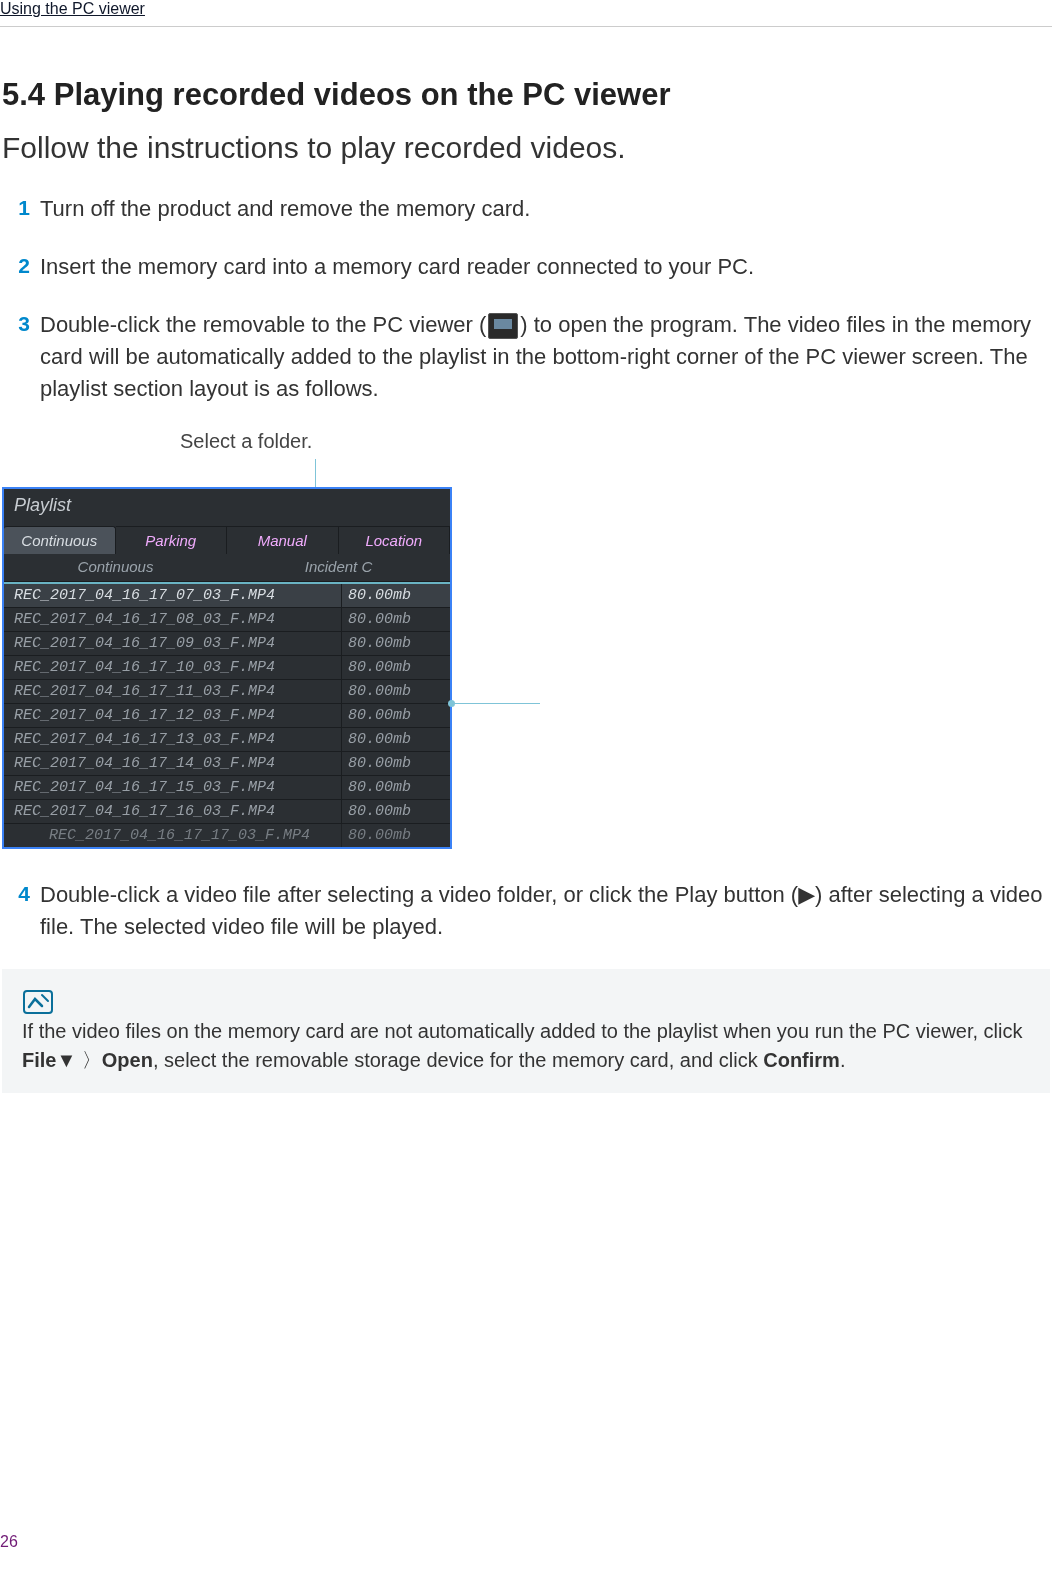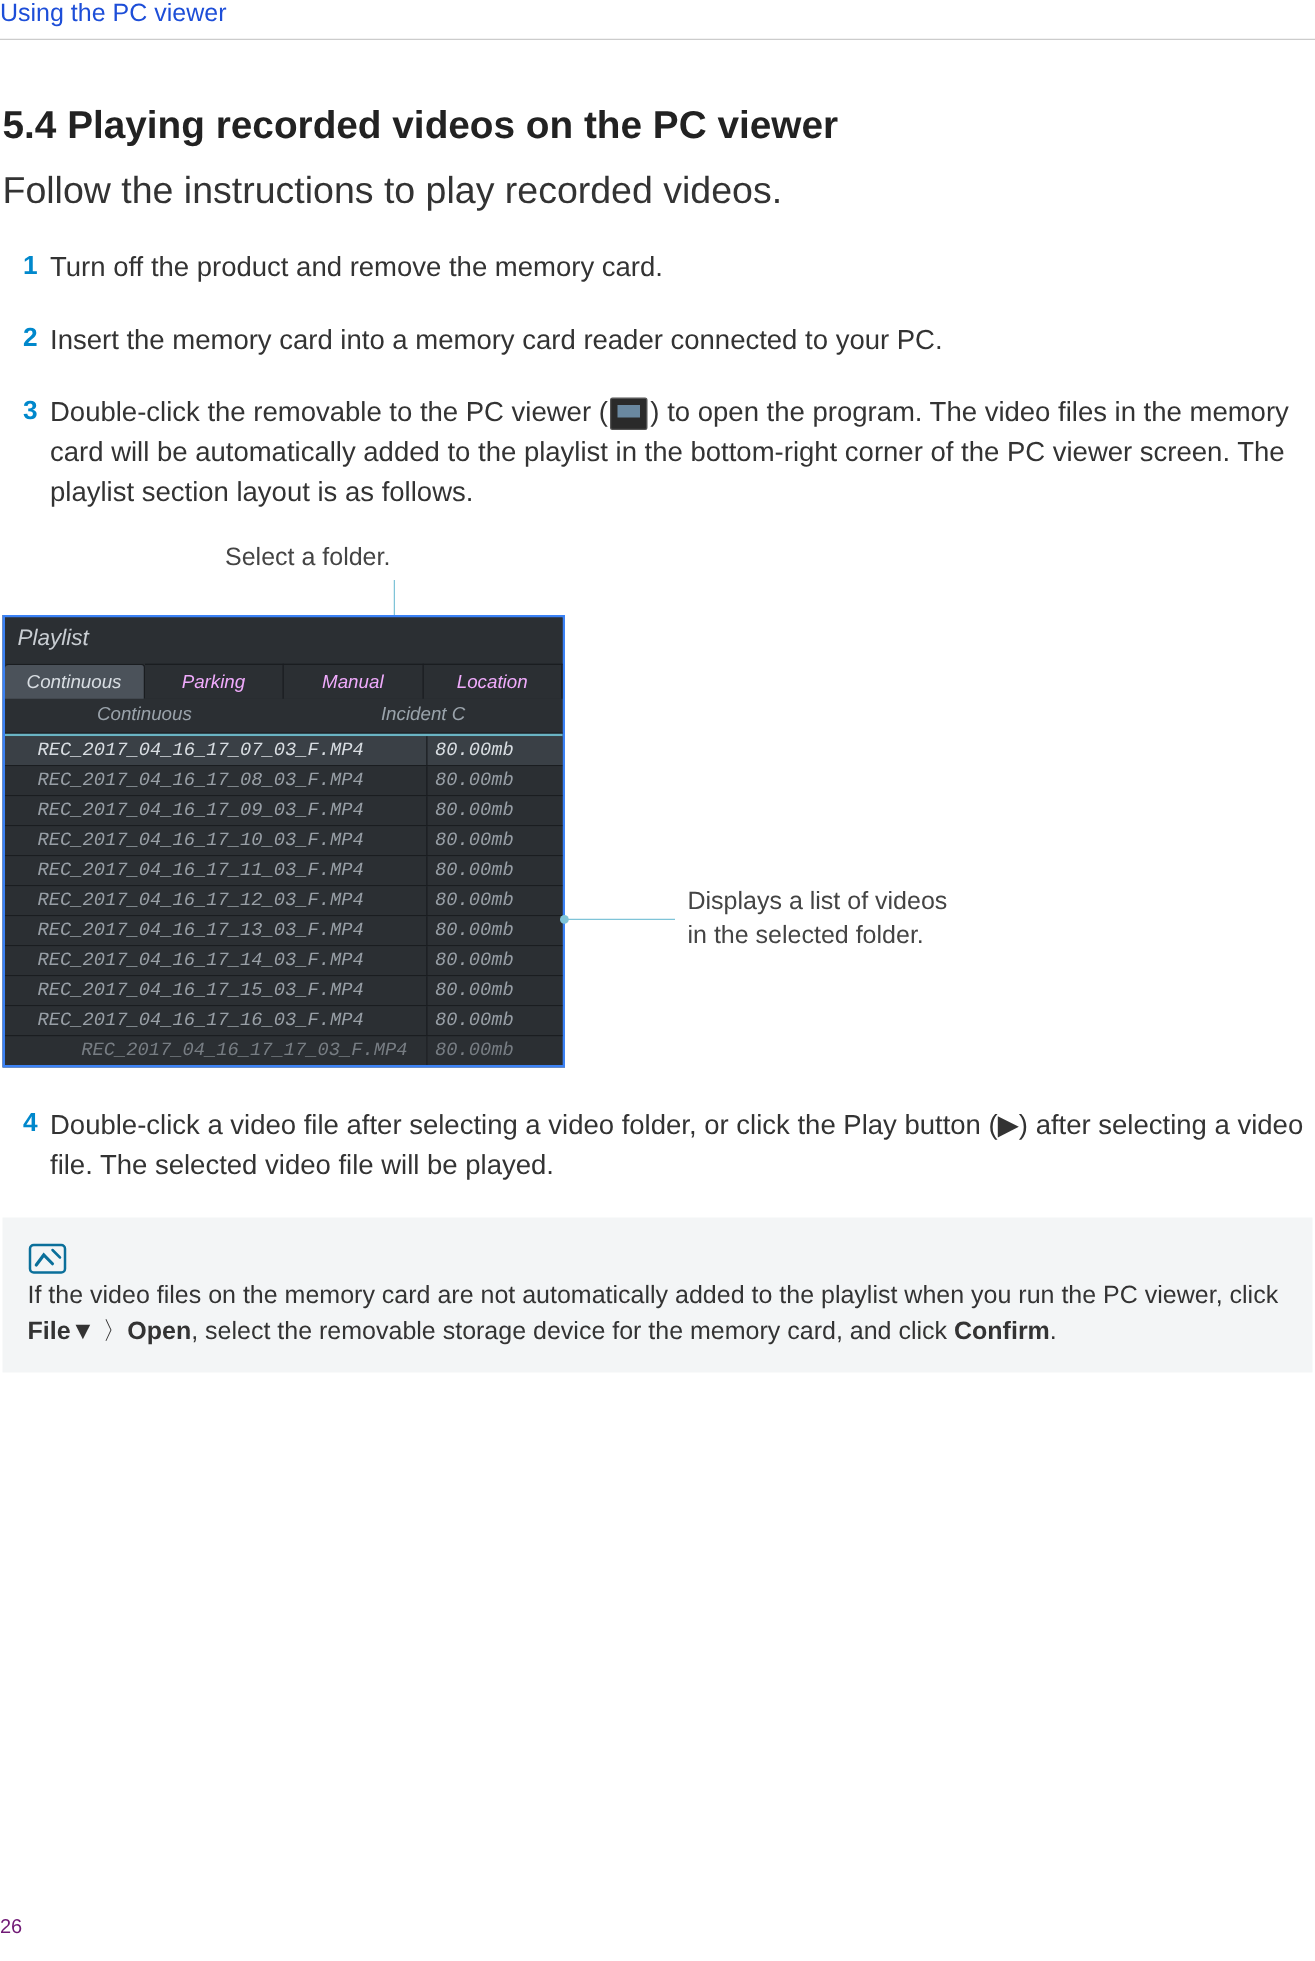--- a/index.html
+++ b/index.html
@@ -14,23 +14,24 @@
     }
     .header-bar {
       display: flex;
       justify-content: space-between;
       align-items: center;
       padding: 0 0 8px 0;
       border-bottom: 1px solid #ccc;
       margin-bottom: 50px;
     }
     .header-left {
-      color: #1d4ed8;
-      font-size: 20px;
+      color: #0f172a;
+      font-size: 16px;
       font-weight: 400;
+      text-decoration: underline;
     }
     .content { padding: 0 2px; }
     .section-heading {
       font-size: 31px;
       font-weight: 700;
       color: #222;
       margin-bottom: 18px;
     }
     .intro {
       font-size: 30px;
@@ -169,21 +170,20 @@
       background: #3a4046;
       color: #d8dde2;
     }
     .file-row.last { border-bottom: none; opacity: 0.7; padding-left: 35px; }
     .file-name {
       flex: 1;
       padding: 3px 6px 3px 10px;
       border-right: 1px solid #1a1d20;
       white-space: nowrap;
       overflow: hidden;
-      margin-left: 16px;
     }
     .file-size {
       width: 108px;
       padding: 3px 6px;
       text-align: left;
     }
     .annot-right {
       display: flex;
       align-items: center;
       margin-top: 216px;
@@ -335,24 +335,20 @@
             </div>
           <div class="file-row last">
               <span class="file-name">REC_2017_04_16_17_17_03_F.MP4</span>
               <span class="file-size">80.00mb</span>
             </div>
         </div>
       </div>
 
       <div class="annot-right">
         <span class="annot-line-right"></span>
-        <span class="annot-text-right">
-          <span>Displays a list of videos</span><br>
-          <span>in the selected folder.</span>
-        </span>
       </div>
     </div>
   </div>
 
   <ol class="steps">
     <li class="step">
       <span class="step-num">4</span>
       <span class="step-body">Double-click a video file after selecting a video folder, or click the Play button (▶) after selecting a video file. The selected video file will be played.</span>
     </li>
   </ol>

